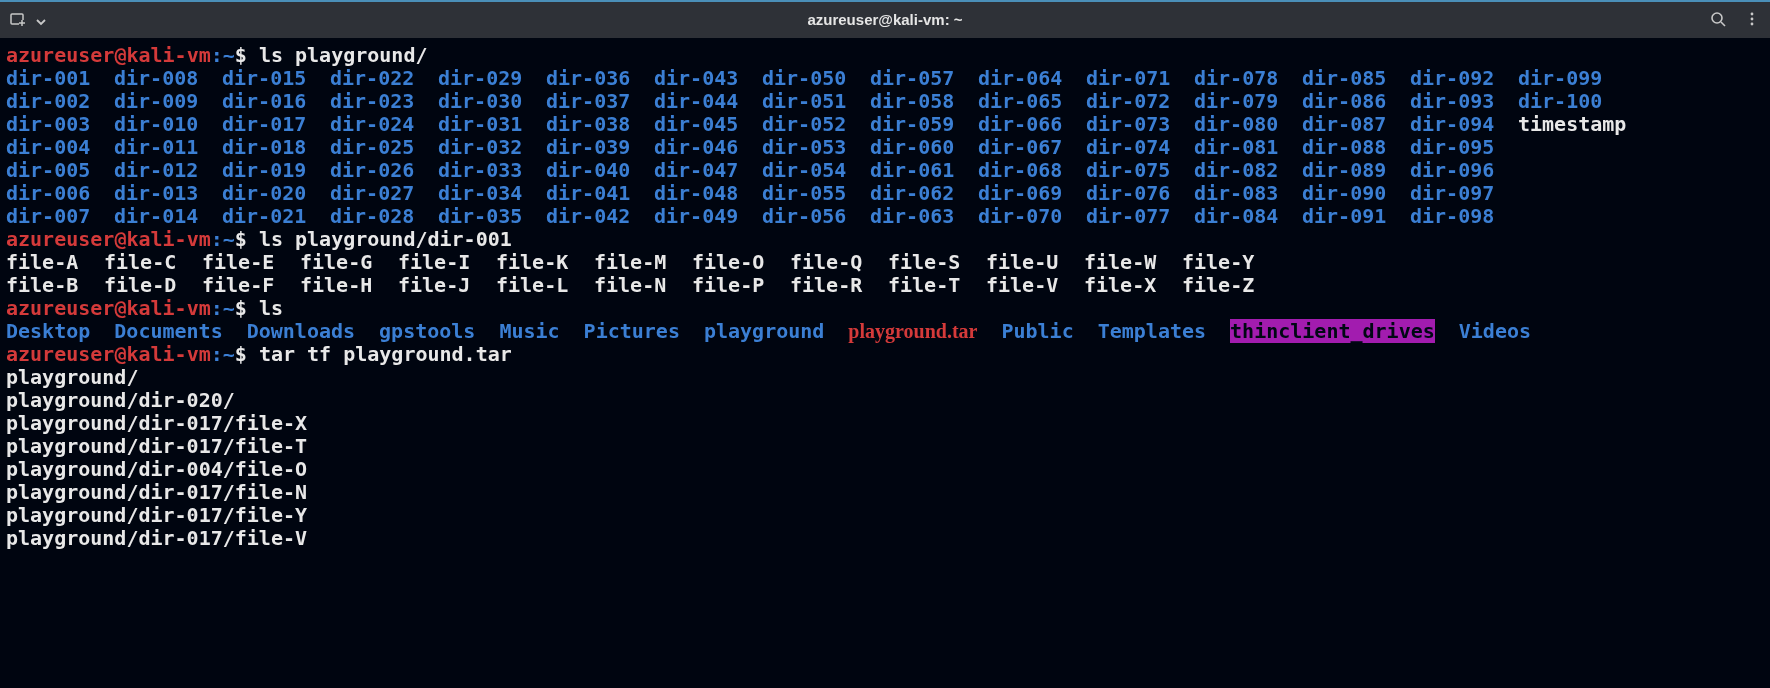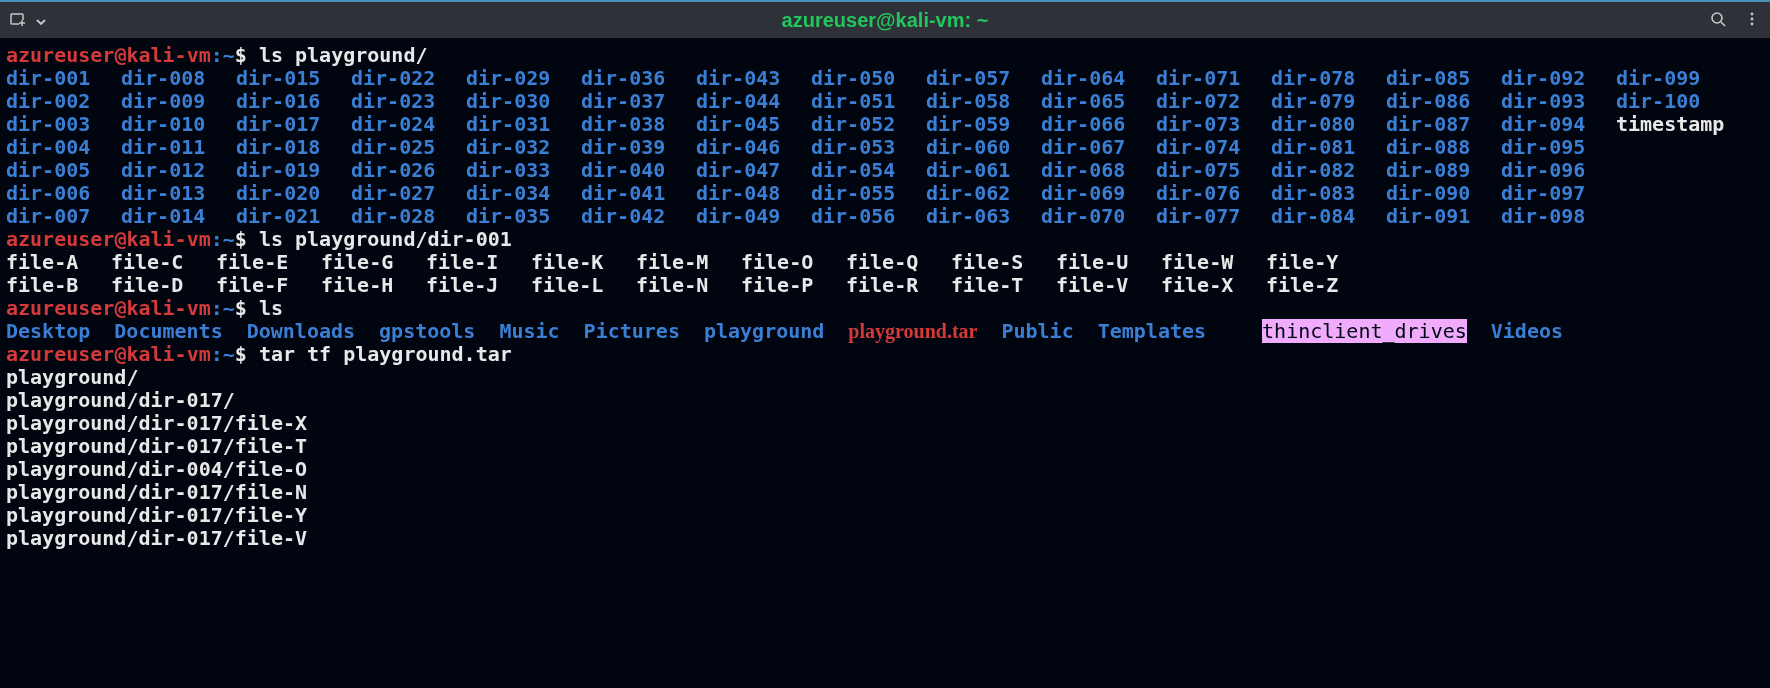--- a/index.html
+++ b/index.html
@@ -20,45 +20,45 @@
     align-items: center;
     padding: 0 10px;
     border-top: 2px solid #4a8fb8;
     position: relative;
   }
   .titlebar-left { display: flex; align-items: center; gap: 10px; }
   .titlebar-center {
     position: absolute;
     left: 50%;
     transform: translateX(-50%);
-    color: #22c55e;
+    color: #e5e5e5;
     font-family: sans-serif;
-    font-size: 20px;
+    font-size: 15px;
     font-weight: 600;
   }
   .titlebar-right { margin-left: auto; display: flex; align-items: center; gap: 18px; }
   .titlebar .icon svg { fill: #c8c8c8; }
   .terminal {
     background: #000814;
     background: #000510;
     padding: 6px 6px;
     height: calc(100% - 38px);
     overflow: hidden;
     font-weight: 600;
   }
   .line { white-space: pre; }
   .prompt-user { color: #d43a3a; font-weight: bold; }
   .prompt-host { color: #3b7fd4; font-weight: bold; }
   .prompt-dollar { color: #e8e8e8; }
   .cmd { color: #e8e8e8; }
   .dir-blue { color: #3b7fd4; font-weight: bold; }
   .file-white { color: #e8e8e8; }
   .tar-red { color: #d43a3a; font-weight: bold; font-family: Liberation Serif, serif; }
-  .highlight-bg { background: #f0abfc; color: #000814; font-weight: normal; margin-left: 32px; }
-  .row-grid { display: flex; gap: 12px; white-space: pre; }
+  .highlight-bg { background: #a21caf; color: #000814; font-weight: bold; }
+  .row-grid { display: flex; gap: 5px; white-space: pre; }
   .row-grid .cell { min-width: 103px; }
   .row-grid.files .cell { min-width: 93px; }
   .ls-home { white-space: pre; }
   .ls-home span { margin-right: 24px; }
 </style>
 </head>
 <body>
 
 <div class="titlebar">
   <div class="titlebar-left">
@@ -116,21 +116,21 @@
 
 
   <div class="line"><span class="prompt-user">azureuser</span><span class="prompt-user">@</span><span class="prompt-user">kali-vm</span><span class="prompt-host">:</span><span class="prompt-host">~</span><span class="prompt-dollar">$</span><span class="cmd"> </span><span class="cmd">ls</span></div>
 
   <div class="line ls-home" id="home-ls"><span class="dir-blue">Desktop</span><span class="dir-blue">Documents</span><span class="dir-blue">Downloads</span><span class="dir-blue">gpstools</span><span class="dir-blue">Music</span><span class="dir-blue">Pictures</span><span class="dir-blue">playground</span><span class="tar-red">playground.tar</span><span class="dir-blue">Public</span><span class="dir-blue">Templates</span><span class="highlight-bg">thinclient_drives</span><span class="dir-blue">Videos</span></div>
 
   <div class="line"><span class="prompt-user">azureuser</span><span class="prompt-user">@</span><span class="prompt-user">kali-vm</span><span class="prompt-host">:</span><span class="prompt-host">~</span><span class="prompt-dollar">$</span><span class="cmd"> </span><span class="cmd">tar tf playground.tar</span></div>
 
   <div id="tar-tf">
       <div class="line file-white">playground/</div>
-      <div class="line file-white">playground/dir-017/</div>
+      <div class="line file-white">playground/dir-020/</div>
       <div class="line file-white">playground/dir-017/file-X</div>
       <div class="line file-white">playground/dir-017/file-T</div>
       <div class="line file-white">playground/dir-004/file-O</div>
       <div class="line file-white">playground/dir-017/file-N</div>
       <div class="line file-white">playground/dir-017/file-Y</div>
       <div class="line file-white">playground/dir-017/file-V</div>
     </div>
 
 </div>
 

